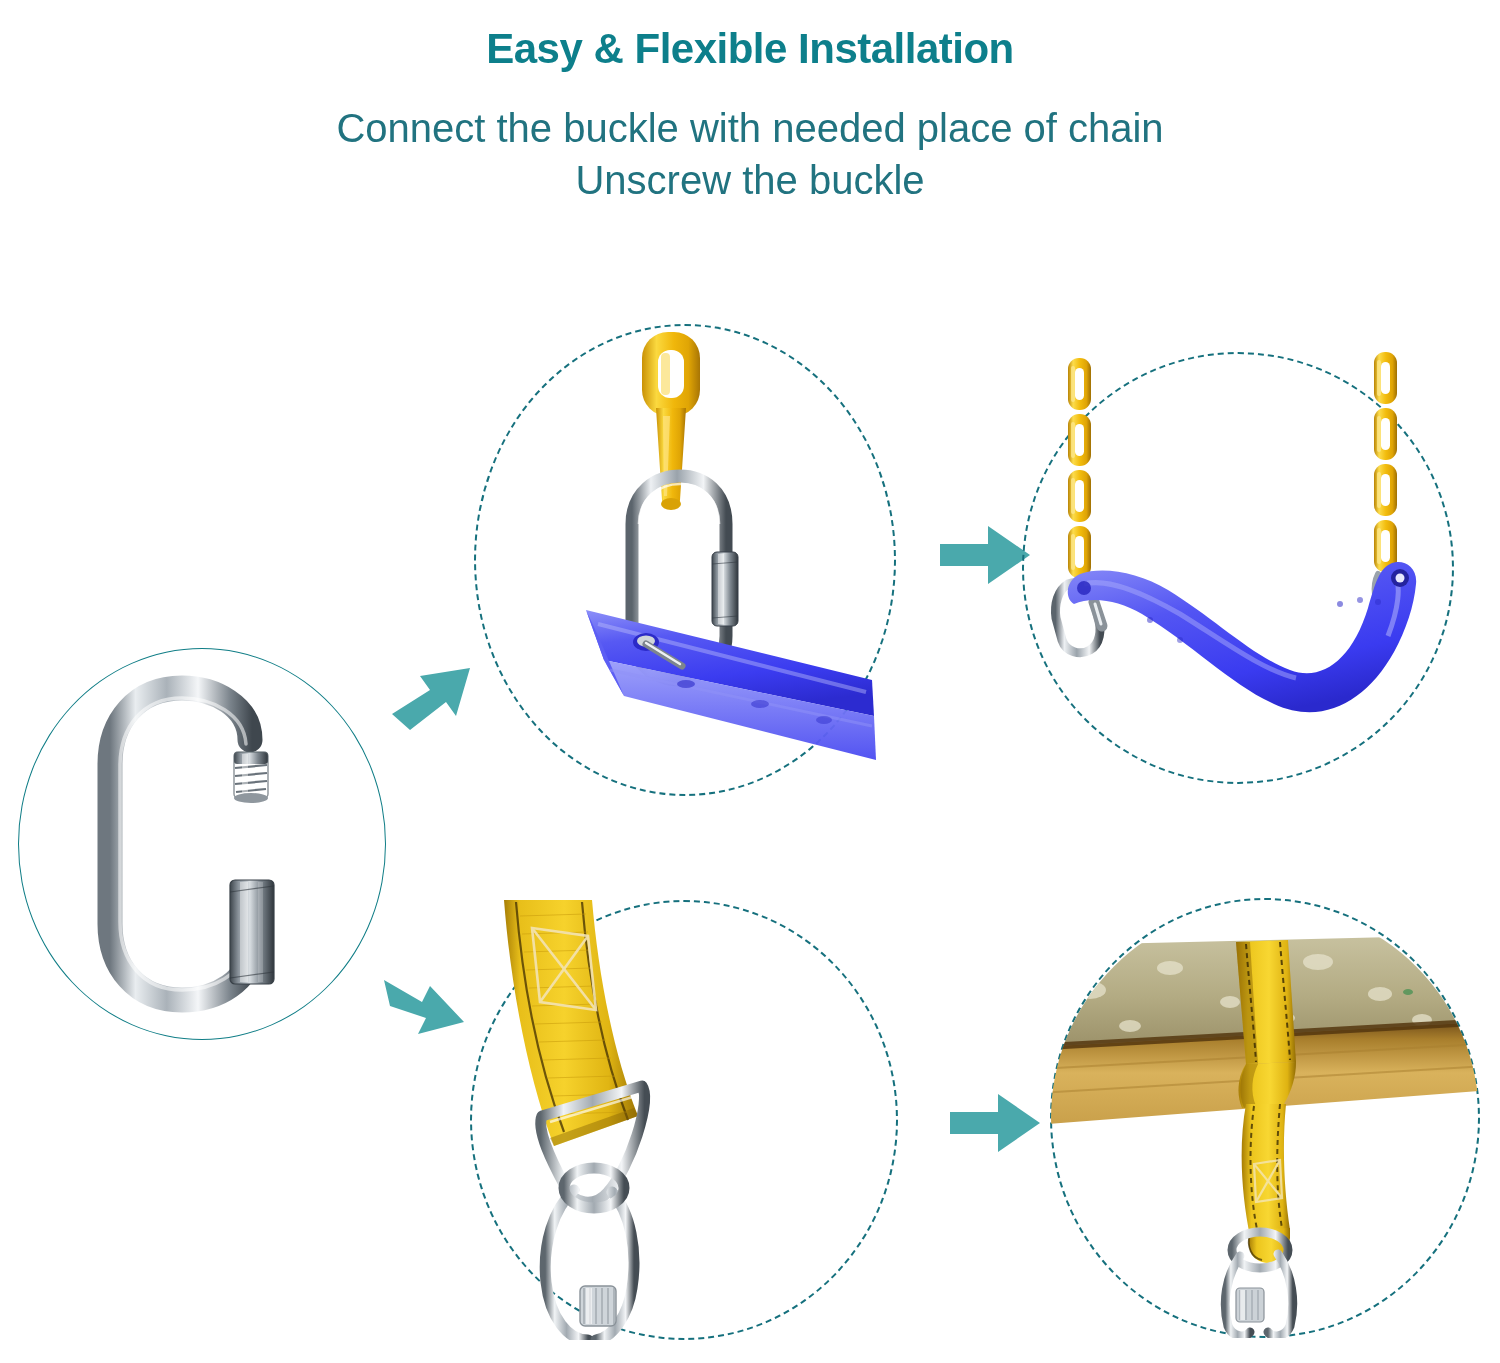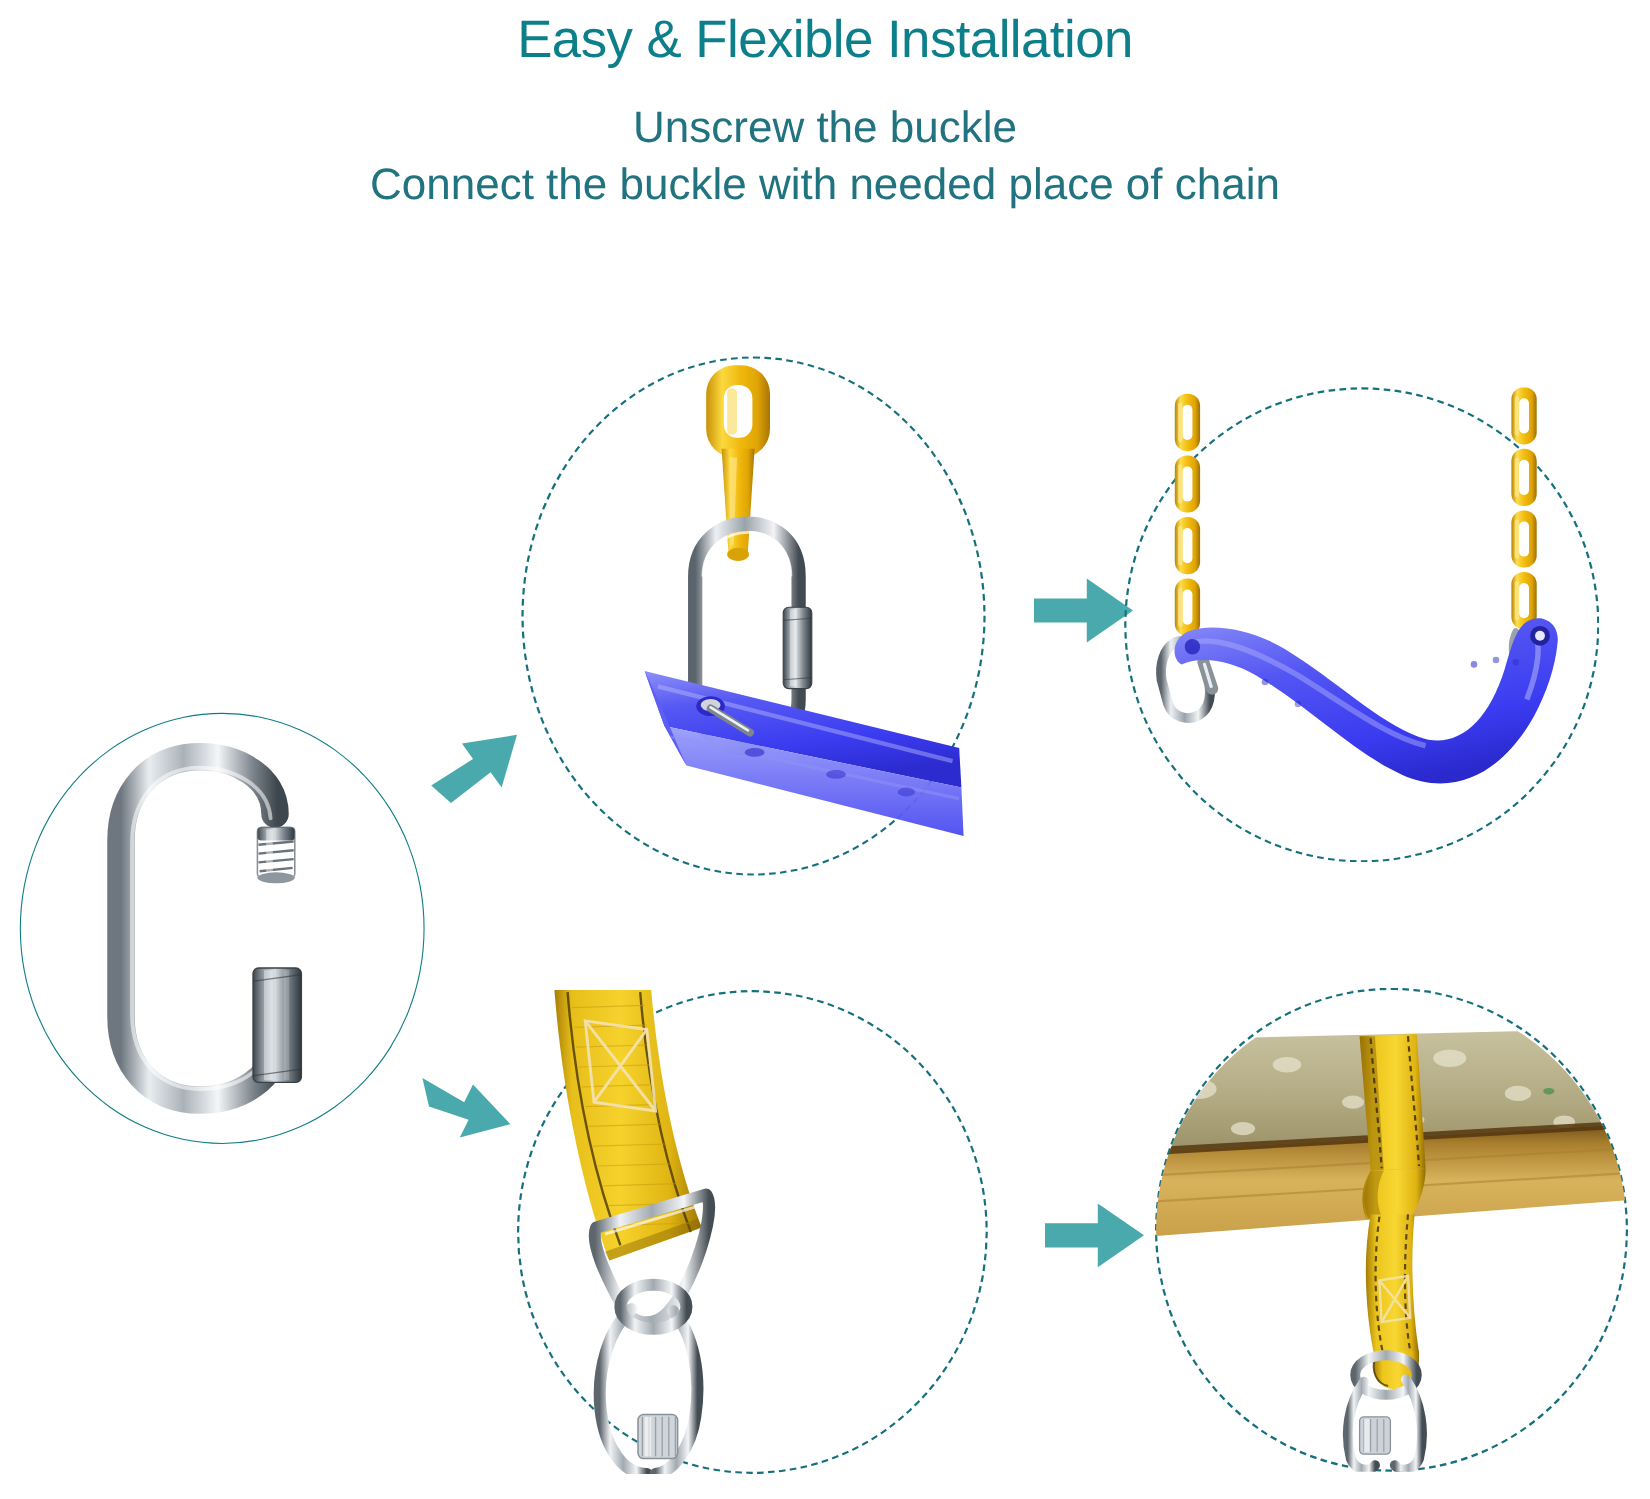--- a/index.html
+++ b/index.html
@@ -16,26 +16,26 @@
   }
 
   
   .header {
     position: absolute;
     top: 0; left: 0; width: 1500px;
     text-align: center;
     padding-top: 2px;
   }
   .title {
-    font-size: 48px;
-    font-weight: normal;
+    font-size: 42px;
+    font-weight: bold;
     color: #0d7f8b;
     letter-spacing: -0.5px;
     line-height: 62px;
-    margin: 4px;
+    margin: 16px;
     white-space: nowrap;
   }
   .subtitle-block {
     margin-top: 22px;
   }
   .subtitle {
     font-size: 40px;
     font-weight: 300;
     color: #217380;
     line-height: 52px;
@@ -87,22 +87,22 @@
 
   
   .art-svg { position: absolute; left: 0; top: 0; }
 </style>
 </head>
 <body>
 
 <div class="header">
   <h1 class="title">Easy &amp; Flexible Installation</h1>
   <div class="subtitle-block">
+    <p class="subtitle">Connect the buckle with needed place of chain</p>
     <p class="subtitle">Unscrew the buckle</p>
-    <p class="subtitle">Connect the buckle with needed place of chain</p>
   </div>
 </div>
 
 <div class="stage">
 
   <div class="panel" id="panel-carabiner">
     <div class="panel-ring ring-solid"></div>
     <div class="panel-art">
       <svg class="art-svg" width="368" height="392" viewBox="0 0 368 392">
         <defs>

